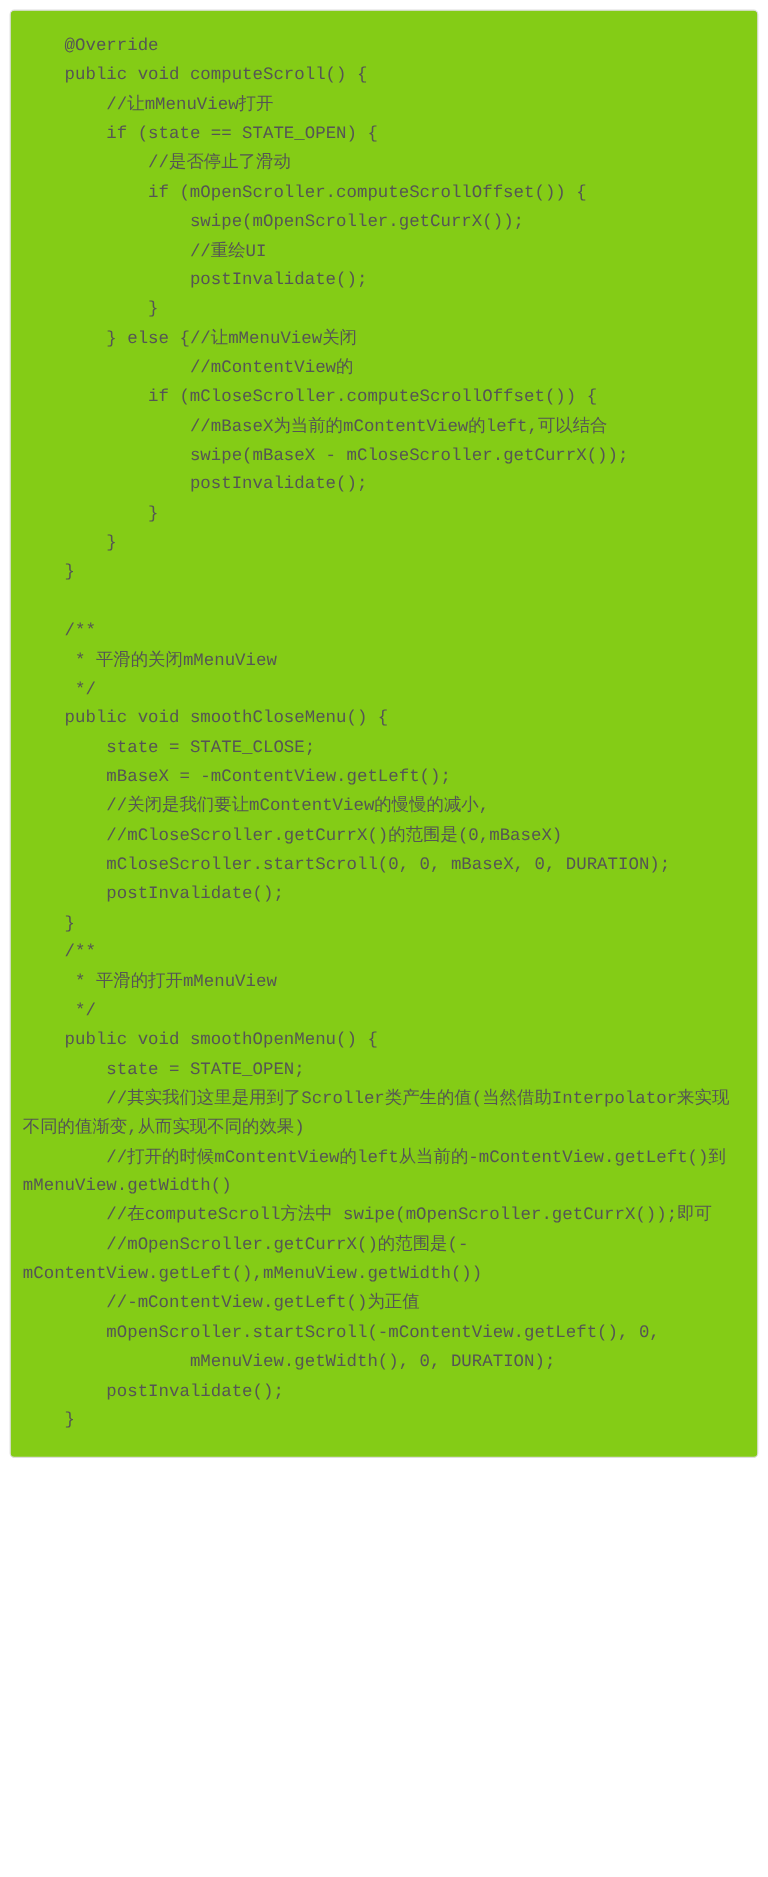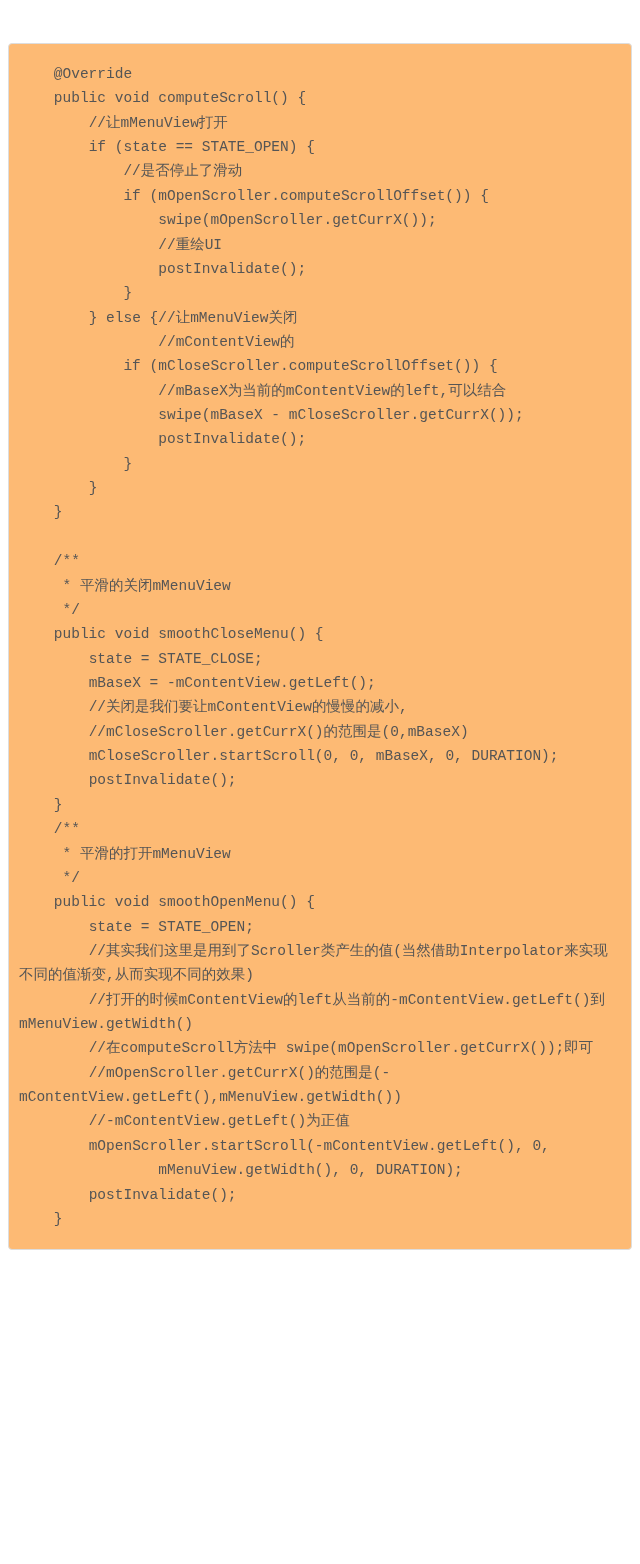--- a/index.html
+++ b/index.html
@@ -4,23 +4,22 @@
 <style>
   * { margin: 0; padding: 0; box-sizing: border-box; }
   body {
     background: #ffffff;
     padding: 8px;
     width: 640px;
   }
   .code-block {
     border: 1px solid #ddd;
     border-radius: 4px;
-    background: #fdba74;
+    background: #84cc16;
     padding: 18px 10px 18px 10px;
-    margin-top: 35px;
   }
   pre {
     font-family: "SFMono-Regular", Consolas, "Liberation Mono", Menlo, monospace;
     font-size: 14.5px;
     line-height: 1.68;
     color: #555555;
     white-space: pre-wrap;
     word-wrap: break-word;
     overflow-wrap: break-word;
   }

